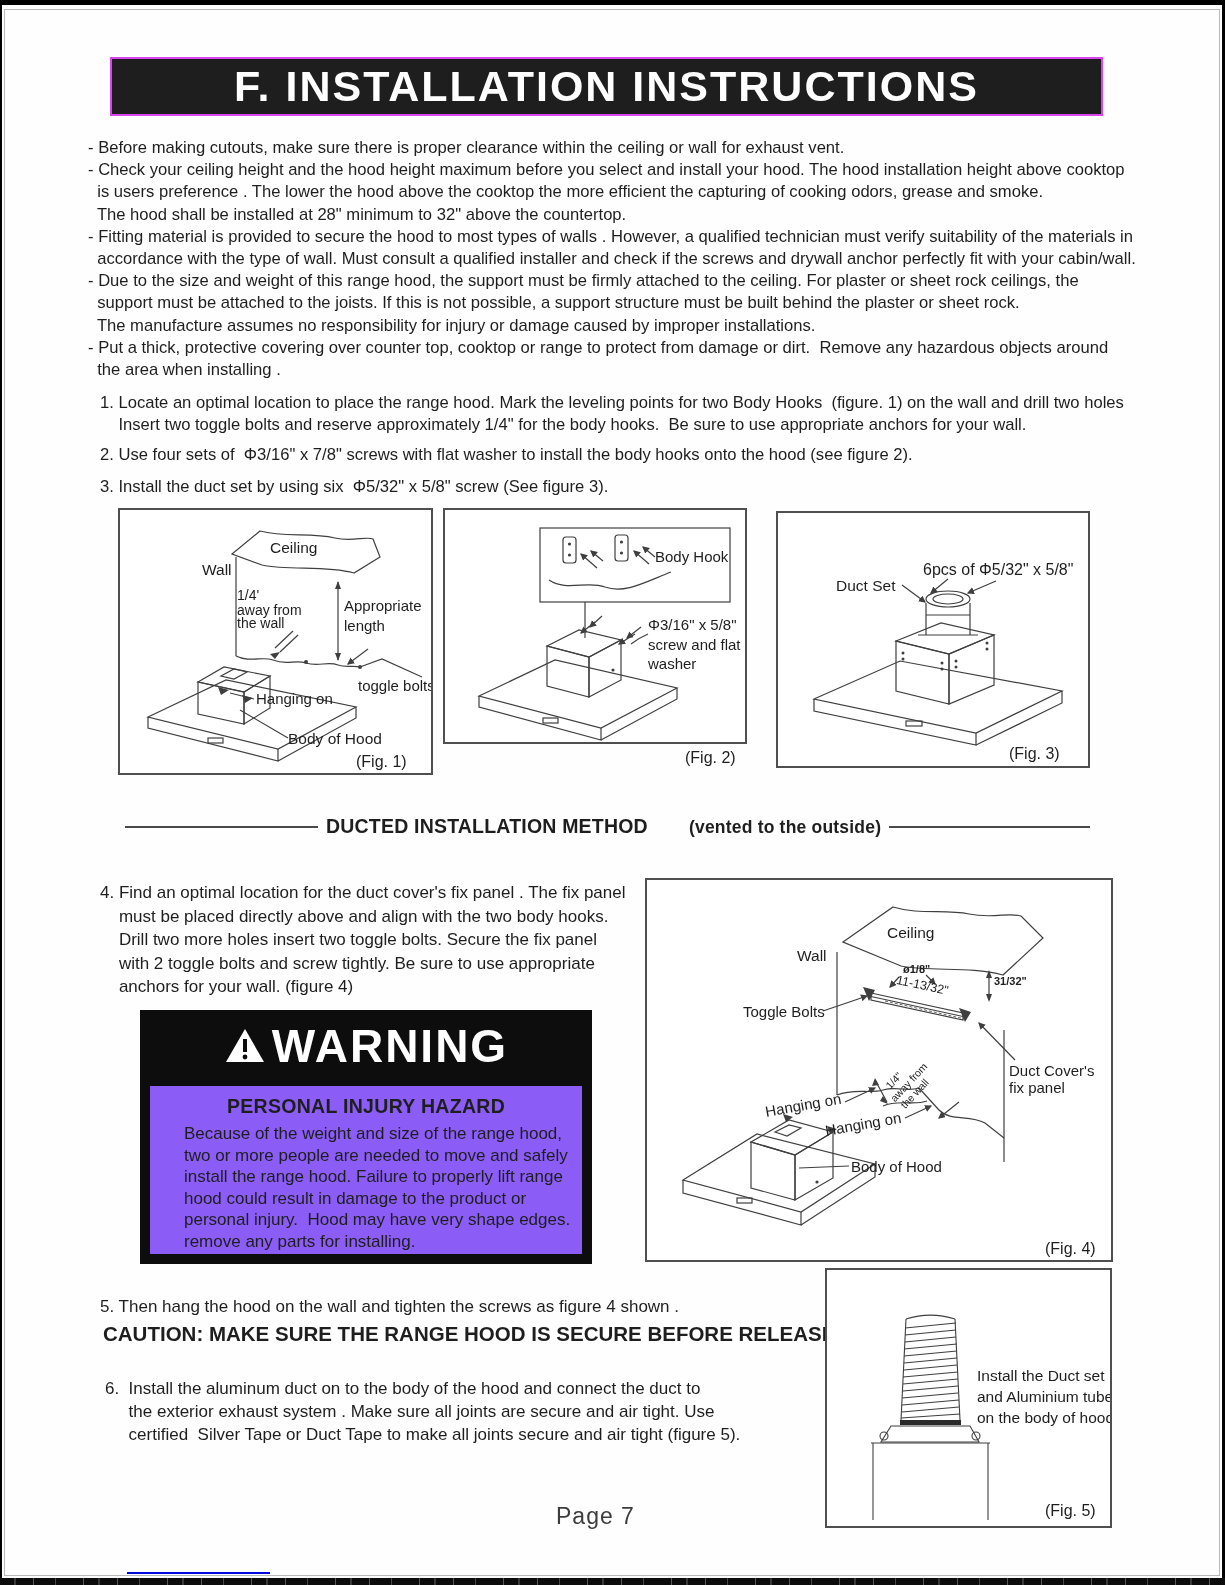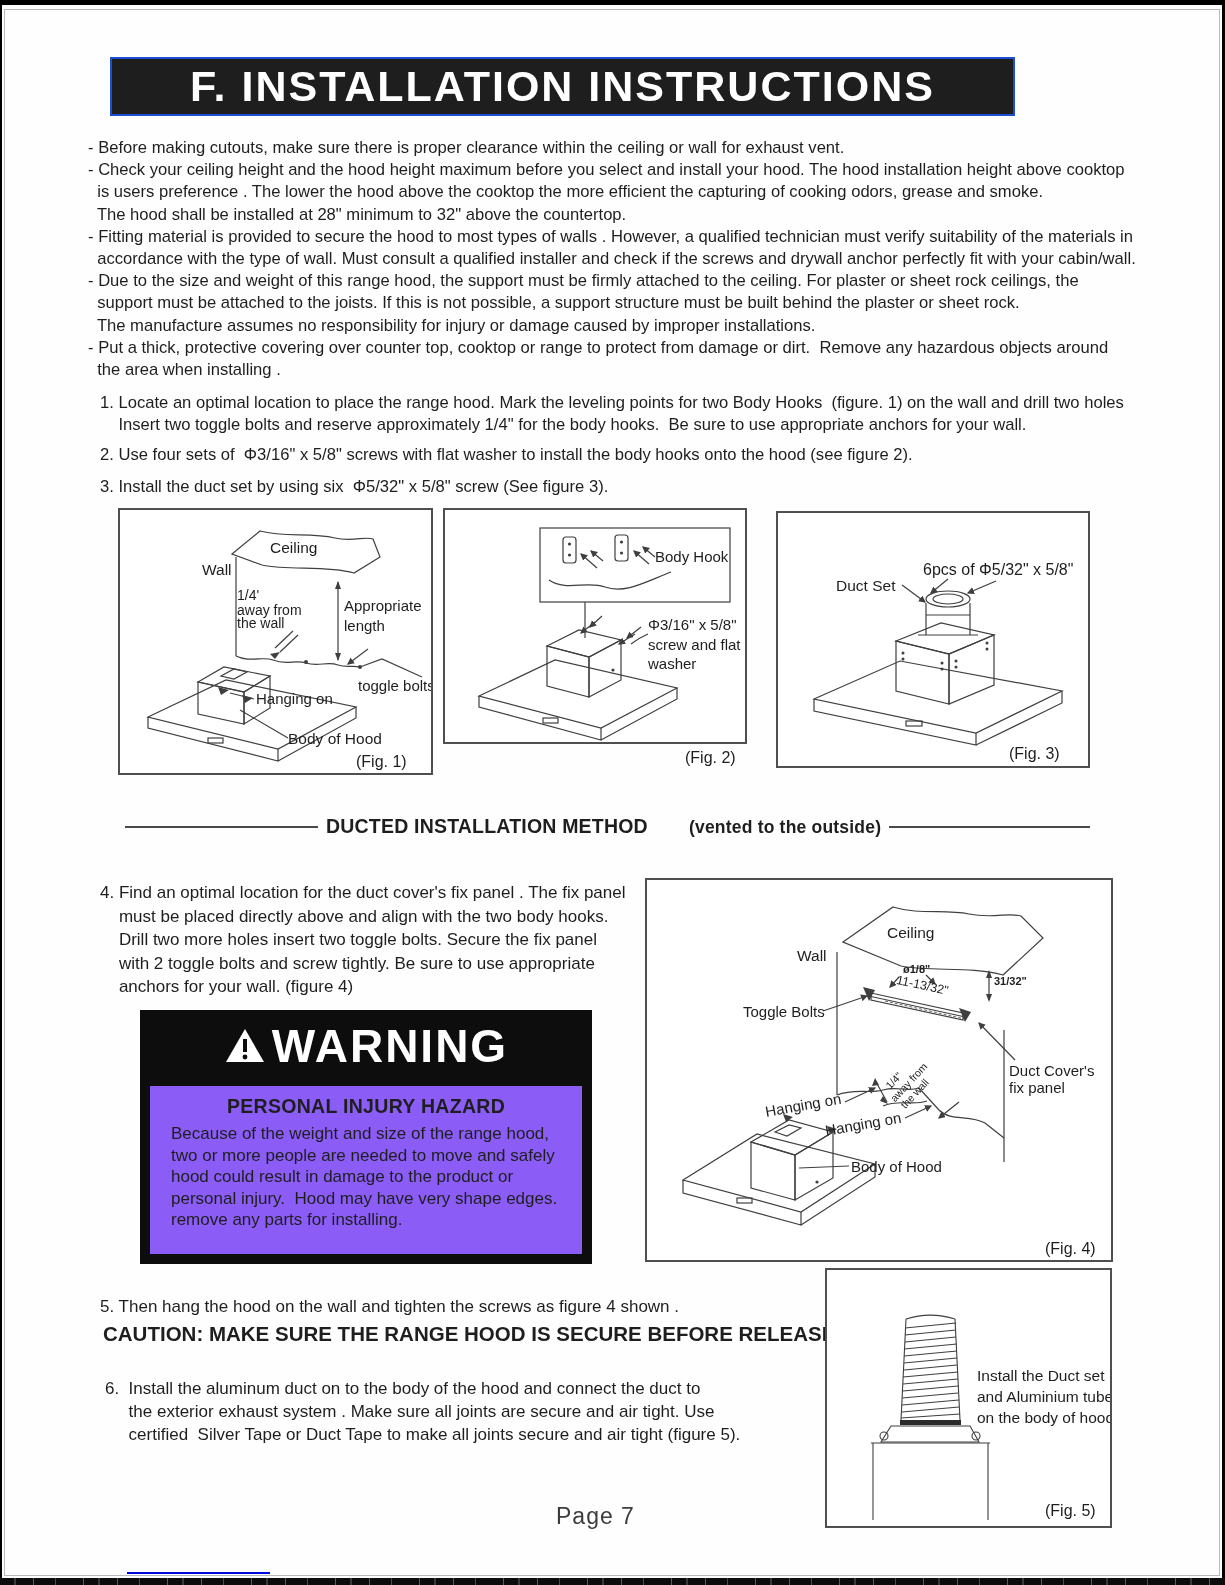--- a/index.html
+++ b/index.html
@@ -4,40 +4,40 @@
 <style>
   html,body{margin:0;padding:0;background:#e8e8e8;}
   .page{position:relative;width:1225px;height:1585px;background:#fefefe;
         font-family:"Liberation Sans",sans-serif;color:#1e1e1e;overflow:hidden;margin:0 auto;}
   .edge-top{position:absolute;left:0;top:0;width:100%;height:5px;background:#000;}
   .edge-left{position:absolute;left:0;top:0;width:2px;height:100%;background:#000;}
   .edge-right{position:absolute;right:0;top:0;width:3px;height:100%;background:#000;}
   .edge-bottom{position:absolute;left:0;bottom:0;width:100%;height:7px;background:#0c0c0c;
     background-image:repeating-linear-gradient(90deg,#0c0c0c 0 14px,#3a3a3a 14px 16px,#0c0c0c 16px 33px,#8a4a22 33px 34px,#0c0c0c 34px 55px,#2a4a99 55px 56px,#0c0c0c 56px 83px,#2a7a3a 83px 84px);}
   .inner-frame{position:absolute;left:4px;top:9px;right:5px;bottom:9px;border:1px solid #b9b9b9;pointer-events:none;}
-  .banner{position:absolute;left:110px;top:57px;width:905px;height:59px;background:#1e1e1e;
-          border:2px solid #1d4ed8;box-sizing:border-box;display:flex;align-items:center;justify-content:center;}
+  .banner{position:absolute;left:110px;top:57px;width:993px;height:59px;background:#1e1e1e;
+          border:2px solid #d946ef;box-sizing:border-box;display:flex;align-items:center;justify-content:center;}
   .banner-text{color:#fff;font-size:43px;font-weight:bold;letter-spacing:2px;white-space:nowrap;}
   .textblock{position:absolute;white-space:pre;font-size:16.6px;line-height:22.2px;}
   .textblock .line{white-space:pre;}
   .steps .line{white-space:pre;}
   .divider{position:absolute;left:125px;top:815px;width:965px;display:flex;align-items:center;}
   .rule{border-top:2px solid #4a4a4a;height:0;}
   .rule.l{width:193px;}
   .rule.r{flex:1;}
   .divider-label{font-weight:bold;font-size:19.5px;white-space:nowrap;padding:0 8px;letter-spacing:.2px;}
   .divider-label .paren{font-size:17.5px;padding-left:36px;}
   .fig-box{position:absolute;background:#fff;border:2px solid #4f4f4f;box-sizing:border-box;}
   svg text{font-family:"Liberation Sans",sans-serif;fill:#1e1e1e;}
   .warning-box{position:absolute;left:140px;top:1010px;width:452px;height:254px;background:#0d0d0d;}
   .warning-head{height:72px;display:flex;align-items:center;justify-content:center;gap:6px;}
   .warning-word{color:#fff;font-size:46px;font-weight:bold;letter-spacing:2px;}
   .warning-inner{position:absolute;left:10px;right:10px;top:76px;bottom:10px;background:#8b5cf6;padding-top:9px;box-sizing:border-box;}
   .warning-sub{text-align:center;font-weight:bold;font-size:19.5px;letter-spacing:.3px;margin-bottom:5px;}
-  .warning-body{padding-left:21px;font-size:17px;line-height:21.6px;}
+  .warning-body{padding-left:34px;font-size:17px;line-height:21.6px;}
   .warning-body .line{white-space:pre;}
   .caution{position:absolute;left:103px;top:1322px;font-weight:bold;font-size:20.5px;white-space:nowrap;}
   .pageno{position:absolute;left:556px;top:1503px;font-size:23px;color:#3c3c3c;letter-spacing:1px;}
   .blue-line{position:absolute;left:127px;top:1572px;width:143px;height:2px;background:#0008e0;}
 </style>
 </head>
 <body>
 
 <div class="page">
   <div class="edge-top"></div>
@@ -45,21 +45,21 @@
   <div class="edge-right"></div>
   <div class="inner-frame"></div>
 
   <div class="banner">
     <span class="banner-text">F. INSTALLATION INSTRUCTIONS</span>
   </div>
 
   <div class="textblock" style="left:88px;top:137px;"><div class="line">- Before making cutouts, make sure there is proper clearance within the ceiling or wall for exhaust vent.</div><div class="line">- Check your ceiling height and the hood height maximum before you select and install your hood. The hood installation height above cooktop</div><div class="line">  is users preference . The lower the hood above the cooktop the more efficient the capturing of cooking odors, grease and smoke.</div><div class="line">  The hood shall be installed at 28" minimum to 32" above the countertop.</div><div class="line">- Fitting material is provided to secure the hood to most types of walls . However, a qualified technician must verify suitability of the materials in</div><div class="line">  accordance with the type of wall. Must consult a qualified installer and check if the screws and drywall anchor perfectly fit with your cabin/wall.</div><div class="line">- Due to the size and weight of this range hood, the support must be firmly attached to the ceiling. For plaster or sheet rock ceilings, the</div><div class="line">  support must be attached to the joists. If this is not possible, a support structure must be built behind the plaster or sheet rock.</div><div class="line">  The manufacture assumes no responsibility for injury or damage caused by improper installations.</div><div class="line">- Put a thick, protective covering over counter top, cooktop or range to protect from damage or dirt.  Remove any hazardous objects around</div><div class="line">  the area when installing .</div></div>
 
   <div class="textblock steps" style="left:100px;top:392px;"><div class="line">1. Locate an optimal location to place the range hood. Mark the leveling points for two Body Hooks  (figure. 1) on the wall and drill two holes</div><div class="line">    Insert two toggle bolts and reserve approximately 1/4" for the body hooks.  Be sure to use appropriate anchors for your wall.</div></div>
-  <div class="textblock steps" style="left:100px;top:444px;"><div class="line">2. Use four sets of  Φ3/16" x 5/8" screws with flat washer to install the body hooks onto the hood (see figure 2).</div></div>
+  <div class="textblock steps" style="left:100px;top:444px;"><div class="line">2. Use four sets of  Φ3/16" x 7/8" screws with flat washer to install the body hooks onto the hood (see figure 2).</div></div>
   <div class="textblock steps" style="left:100px;top:476px;"><div class="line">3. Install the duct set by using six  Φ5/32" x 5/8" screw (See figure 3).</div></div>
 
   <div class="fig-box" style="left:118px;top:508px;width:315px;height:267px;">
     <svg width="311" height="263" viewBox="0 0 311 263">
       <defs>
           <marker id="a1" markerWidth="8" markerHeight="8" refX="5" refY="3" orient="auto">
             <path d="M0,0 L6,3 L0,6 Z" fill="#3f3f3f"></path>
           </marker>
         </defs>
       <g stroke="#3f3f3f" fill="none" stroke-width="1.2">
@@ -199,20 +199,21 @@
         <rect x="19" y="12" width="4" height="13" fill="#0d0d0d"></rect>
         <circle cx="21" cy="30" r="2.4" fill="#0d0d0d"></circle>
       </svg>
       <span class="warning-word">WARNING</span>
     </div>
     <div class="warning-inner">
       <div class="warning-sub">PERSONAL INJURY HAZARD</div>
       <div class="warning-body">
           <div class="line">Because of the weight and size of the range hood,</div>
           <div class="line">two or more people are needed to move and safely</div>
+          <div class="line">install the range hood. Failure to properly lift range</div>
           <div class="line">hood could result in damage to the product or</div>
           <div class="line">personal injury.  Hood may have very shape edges.</div>
           <div class="line">remove any parts for installing.</div>
         </div>
     </div>
   </div>
 
   <div class="fig-box" style="left:645px;top:878px;width:468px;height:384px;">
     <svg width="464" height="380" viewBox="0 0 464 380">
       <defs>

